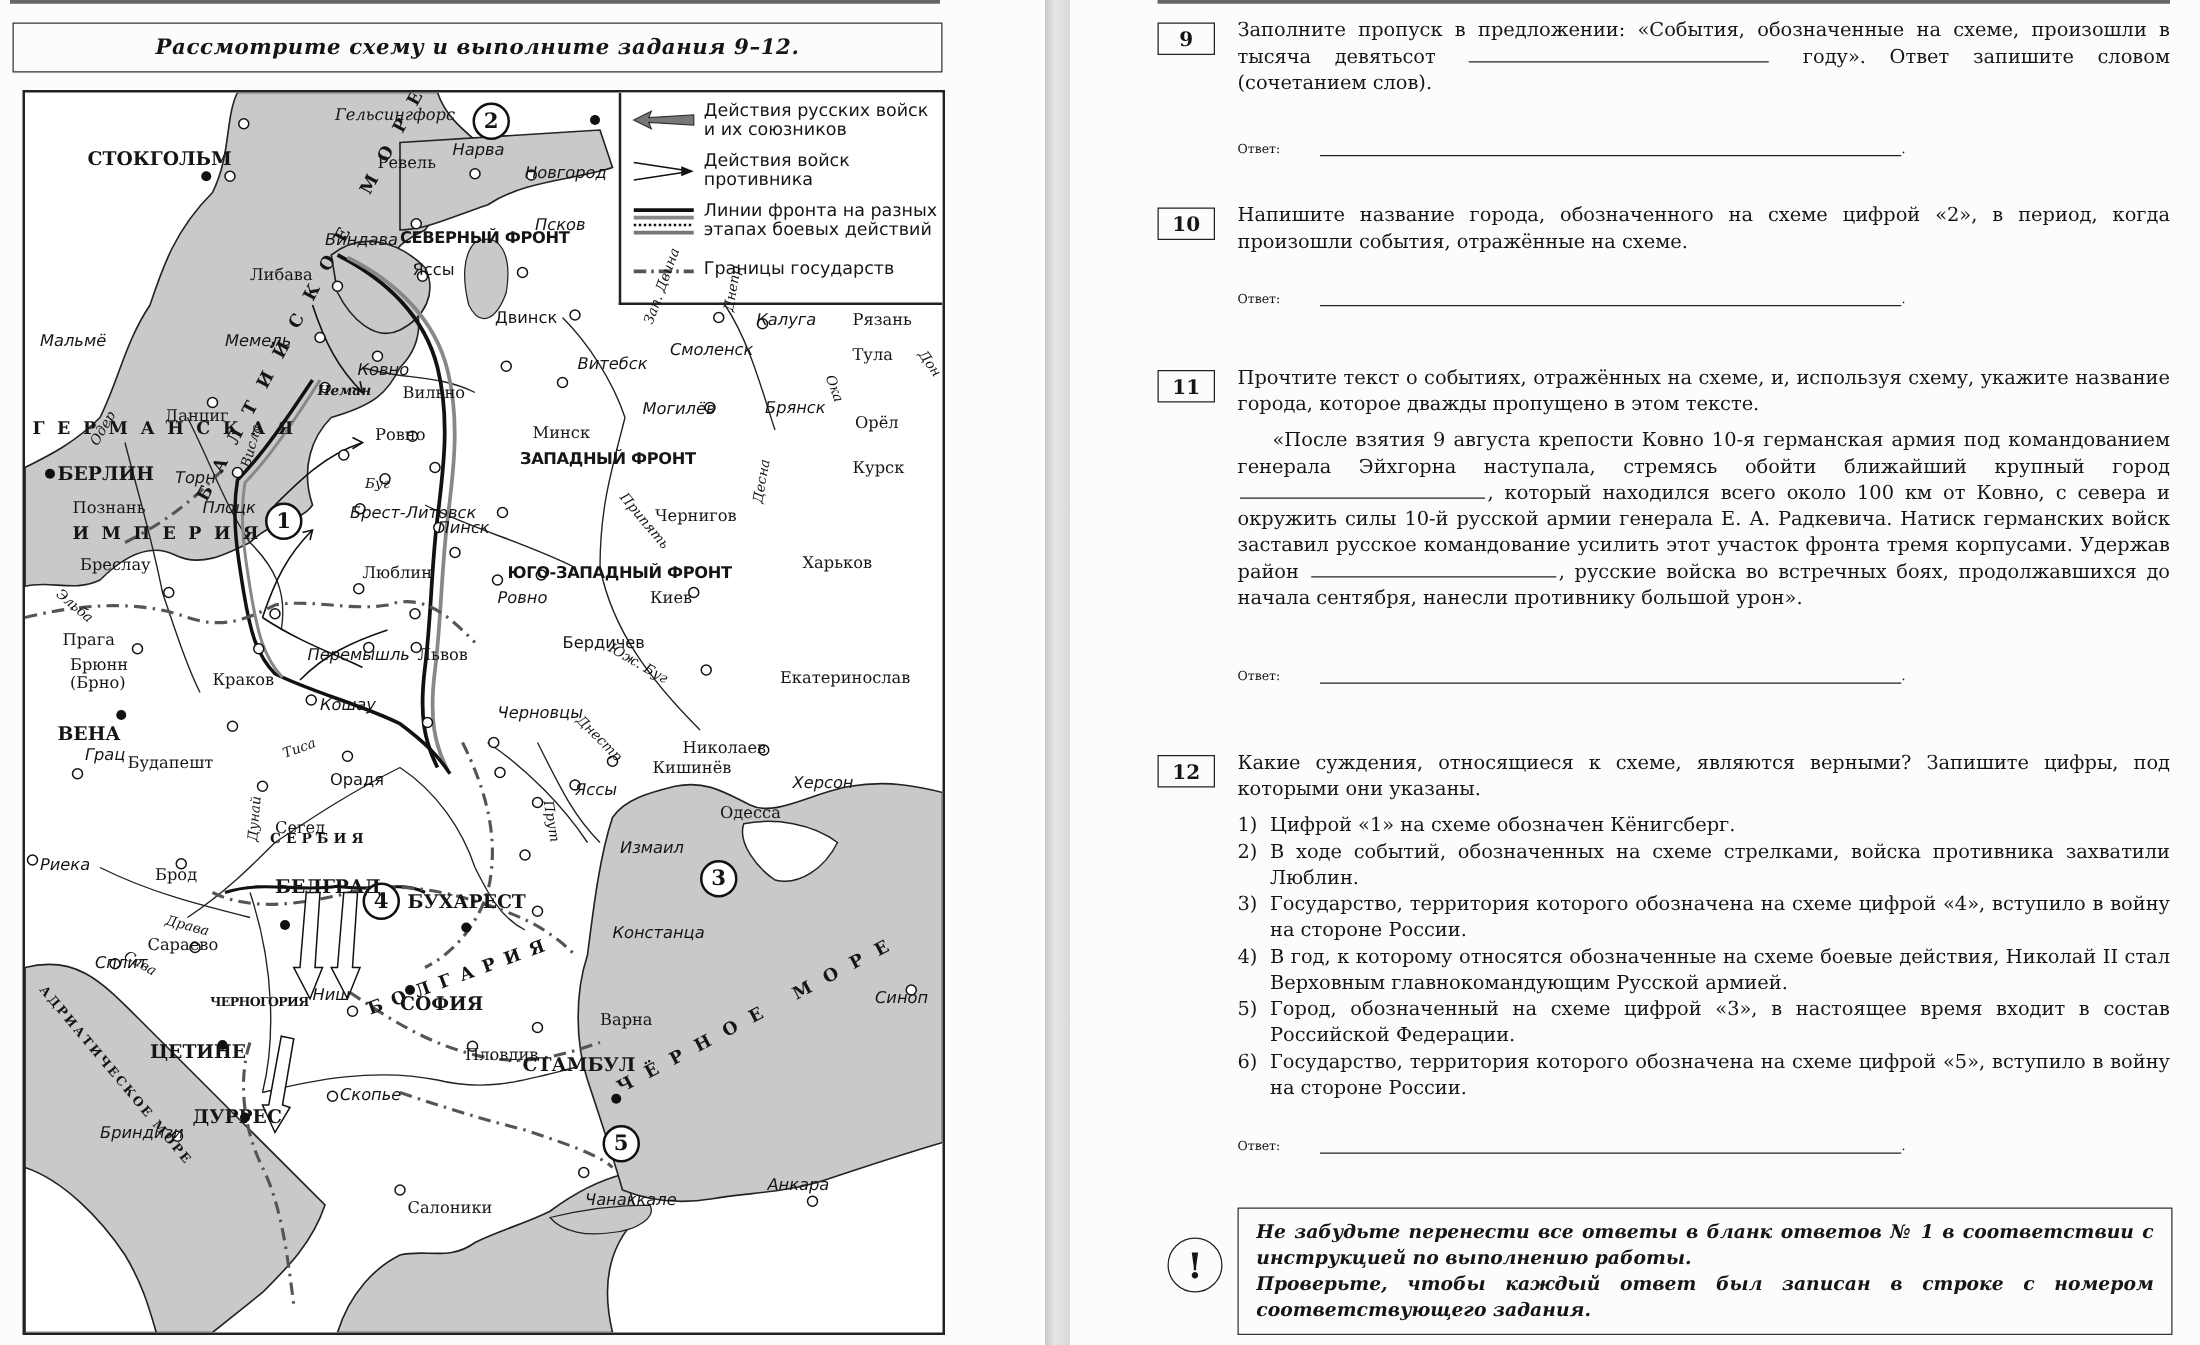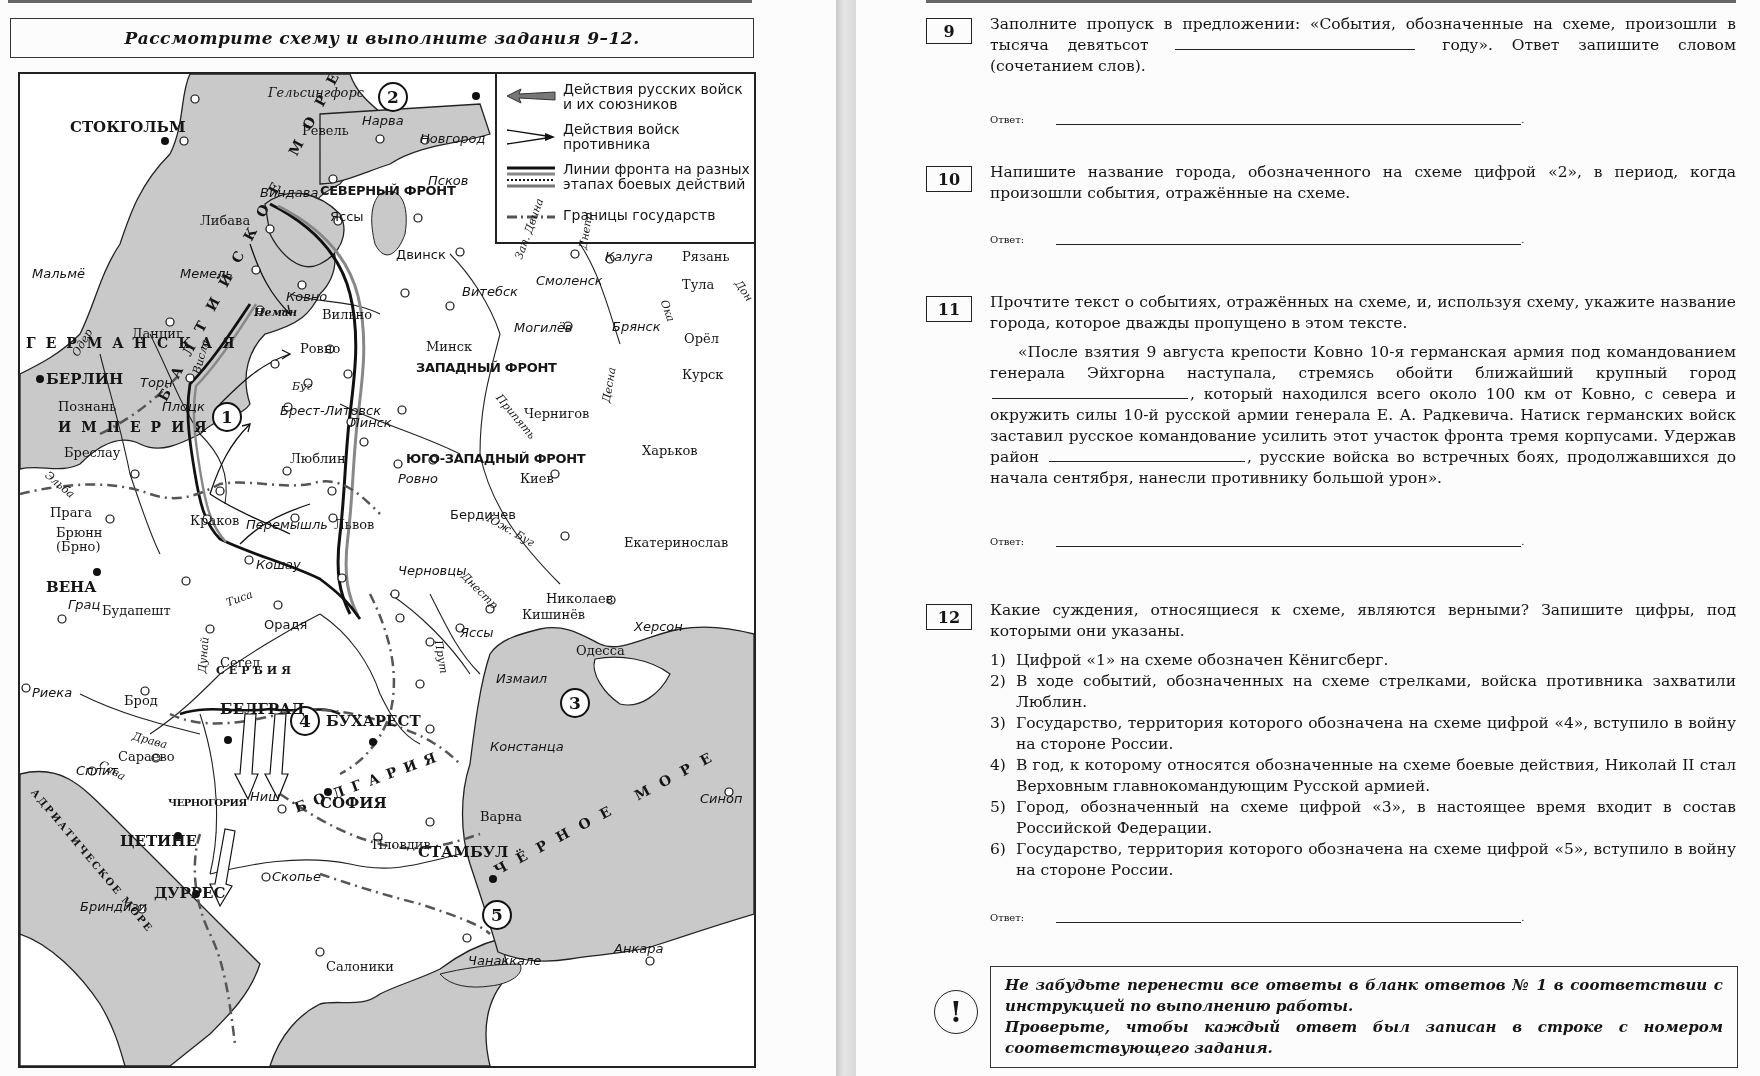--- a/index.html
+++ b/index.html
@@ -285,21 +285,21 @@
     <span class="lbl" style="left:38px;top:326px;">Познань</span>
     <span class="lbl sans it" style="left:260px;top:330px;">Брест-Литовск</span>
     <span class="lbl sans it" style="left:330px;top:342px;">Пинск</span>
     <span class="lbl" style="left:504px;top:333px;">Чернигов</span>
     <span class="lbl" style="left:622px;top:370px;">Харьков</span>
     <span class="lbl" style="left:44px;top:372px;">Бреслау</span>
     <span class="lbl" style="left:270px;top:378px;">Люблин</span>
     <span class="lbl sans it" style="left:378px;top:398px;">Ровно</span>
     <span class="lbl" style="left:500px;top:398px;">Киев</span>
     <span class="lbl" style="left:30px;top:432px;">Прага</span>
-    <span class="lbl" style="left:150px;top:440px;margin-left:20px;">Краков</span>
+    <span class="lbl" style="left:150px;top:464px;">Краков</span>
     <span class="lbl sans it" style="left:226px;top:444px;">Перемышль</span>
     <span class="lbl" style="left:314px;top:444px;">Львов</span>
     <span class="lbl sans" style="left:430px;top:434px;">Бердичев</span>
     <span class="lbl" style="left:36px;top:452px;">Брюнн</span>
     <span class="lbl" style="left:36px;top:466px;">(Брно)</span>
     <span class="lbl" style="left:604px;top:462px;">Екатеринослав</span>
     <span class="lbl sans it" style="left:236px;top:484px;">Кошау</span>
     <span class="lbl sans it" style="left:378px;top:490px;">Черновцы</span>
     <span class="lbl" style="left:526px;top:518px;">Николаев</span>
     <span class="lbl" style="left:82px;top:530px;">Будапешт</span>

